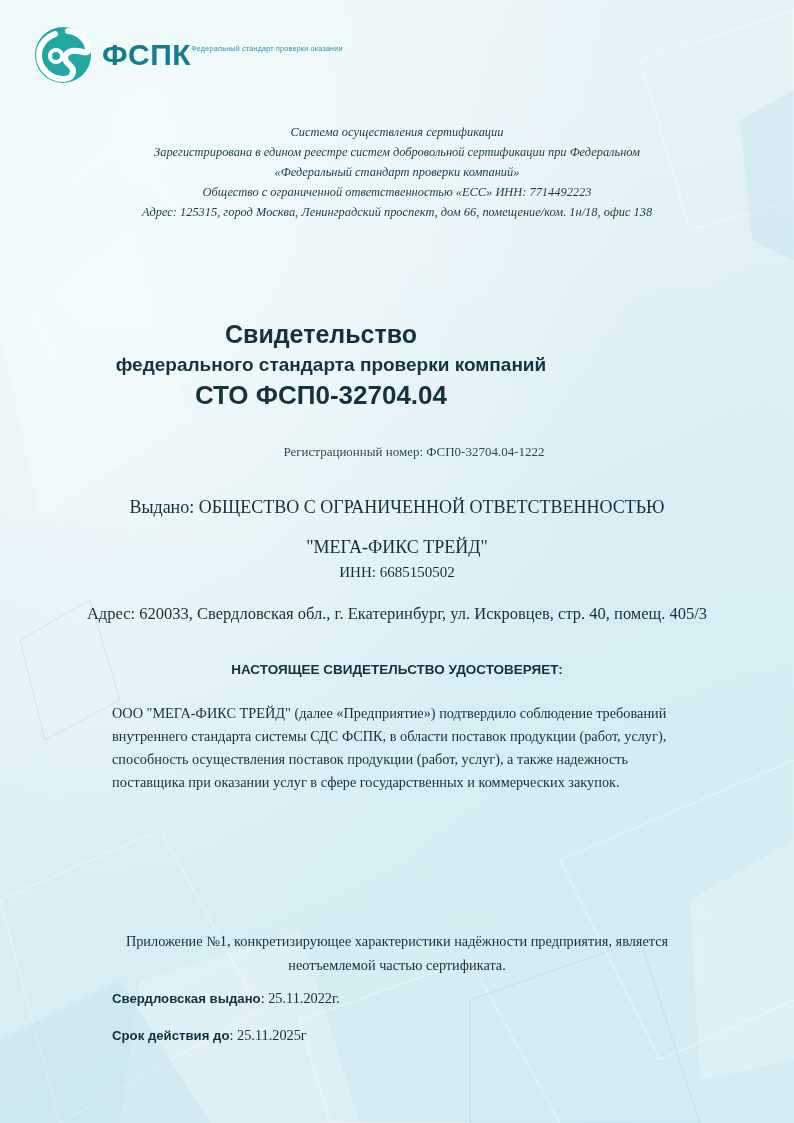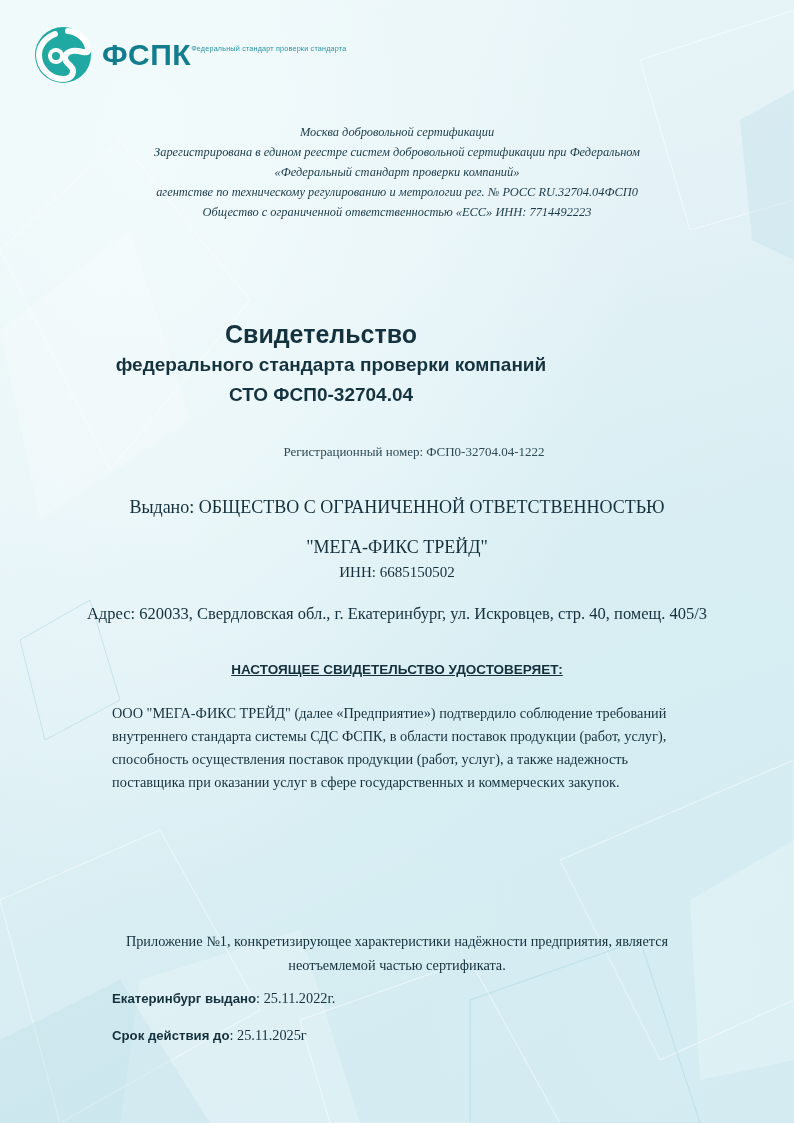--- a/index.html
+++ b/index.html
@@ -95,21 +95,21 @@
     top: 318px;
     left: 0;
     width: 642px;
     text-align: center;
     font-family: "Liberation Sans", sans-serif;
     font-weight: bold;
     color: #15333f;
   }
   .title-main { font-size: 25px; line-height: 32px; }
   .title-sub  { font-size: 19px; line-height: 30px; margin-left: 20px; }
-  .title-code { font-size: 19px; line-height: 30px; }
+  .title-code { font-size: 26px; line-height: 30px; }
 
   .reg-number {
     position: absolute;
     top: 444px;
     left: 17px;
     width: 794px;
     text-align: center;
     font-family: "Liberation Serif", serif;
     font-size: 13px;
     color: #2d4a57;
@@ -155,21 +155,20 @@
   .certifies-heading {
     position: absolute;
     top: 662px;
     left: 0;
     width: 794px;
     text-align: center;
     font-family: "Liberation Sans", sans-serif;
     font-weight: bold;
     font-size: 13.5px;
     color: #14303c;
-    text-decoration: underline;
   }
 
   .body-text {
     position: absolute;
     top: 702px;
     left: 112px;
     width: 576px;
     font-family: "Liberation Serif", serif;
     font-size: 14.3px;
     line-height: 23px;
@@ -244,30 +243,30 @@
         <svg width="58" height="58" viewBox="0 0 58 58">
           <circle cx="29" cy="29" r="28" fill="#1fa9a2"></circle>
           <path d="M29 3 C14.5 3 3 14.5 3 29 C3 43.5 14.5 55 29 55 C33 55 36 53 36 49 C36 44 30 43 30 38 C30 33 36 31 41 31 C48 31 55 35 55 29 C55 14.5 43.5 3 29 3 Z" fill="#ffffff" fill-opacity="0.0"></path>
           <path d="M21 8 C11 12 5 20 5 29 C5 42 16 53 29 53 C35 53 39 50 39 45 C39 39 31 38 31 32 C31 26 38 24 44 25 C50 26 54 28 54 24 C54 15 45 6 34 5" fill="none" stroke="#ffffff" stroke-width="6" stroke-linecap="round"></path>
           <circle cx="22" cy="30" r="8" fill="#ffffff"></circle>
           <circle cx="22" cy="30" r="4" fill="#1fa9a2"></circle>
         </svg>
       </div>
       <div class="logo-text">
         <div class="logo-name">ФСПК</div>
-        <div class="logo-sub">Федеральный стандарт проверки стандарта</div>
+        <div class="logo-sub">Федеральный стандарт проверки оказании</div>
       </div>
     </div>
 
     <div class="org-header">
-      <div>Москва добровольной сертификации</div>
+      <div>Система осуществления сертификации</div>
       <div>Зарегистрирована в едином реестре систем добровольной сертификации при Федеральном</div>
       <div>«Федеральный стандарт проверки компаний»</div>
-      <div>агентстве по техническому регулированию и метрологии рег. № РОСС RU.32704.04ФСП0</div>
       <div>Общество с ограниченной ответственностью «ЕСС» ИНН: 7714492223</div>
+      <div>Адрес: 125315, город Москва, Ленинградский проспект, дом 66, помещение/ком. 1н/18, офис 138</div>
     </div>
 
     <div class="title-block">
       <div class="title-main">Свидетельство</div>
       <div class="title-sub">федерального стандарта проверки компаний</div>
       <div class="title-code">СТО ФСП0-32704.04</div>
     </div>
 
     <div class="reg-number">Регистрационный номер: ФСП0-32704.04-1222</div>
 
@@ -280,21 +279,21 @@
 
     <div class="address">Адрес: 620033, Свердловская обл., г. Екатеринбург, ул. Искровцев, стр. 40, помещ. 405/3</div>
 
     <div class="certifies-heading">НАСТОЯЩЕЕ СВИДЕТЕЛЬСТВО УДОСТОВЕРЯЕТ:</div>
     <div class="body-text">ООО "МЕГА-ФИКС ТРЕЙД" (далее «Предприятие») подтвердило соблюдение требований внутреннего стандарта системы СДС ФСПК, в области поставок продукции (работ, услуг), способность осуществления поставок продукции (работ, услуг), а также надежность поставщика при оказании услуг в сфере государственных и коммерческих закупок.</div>
 
     <div class="appendix-note">Приложение №1, конкретизирующее характеристики надёжности предприятия, является неотъемлемой частью сертификата.</div>
 
     <div class="dates">
       <div>
-        <b>Екатеринбург выдано</b><span class="val">: 25.11.2022г.</span>
+        <b>Свердловская выдано</b><span class="val">: 25.11.2022г.</span>
       </div>
       <div>
         <b>Срок действия до</b><span class="val">: 25.11.2025г</span>
       </div>
     </div>
 
   </div>
 </div>
 
 </body></html>

